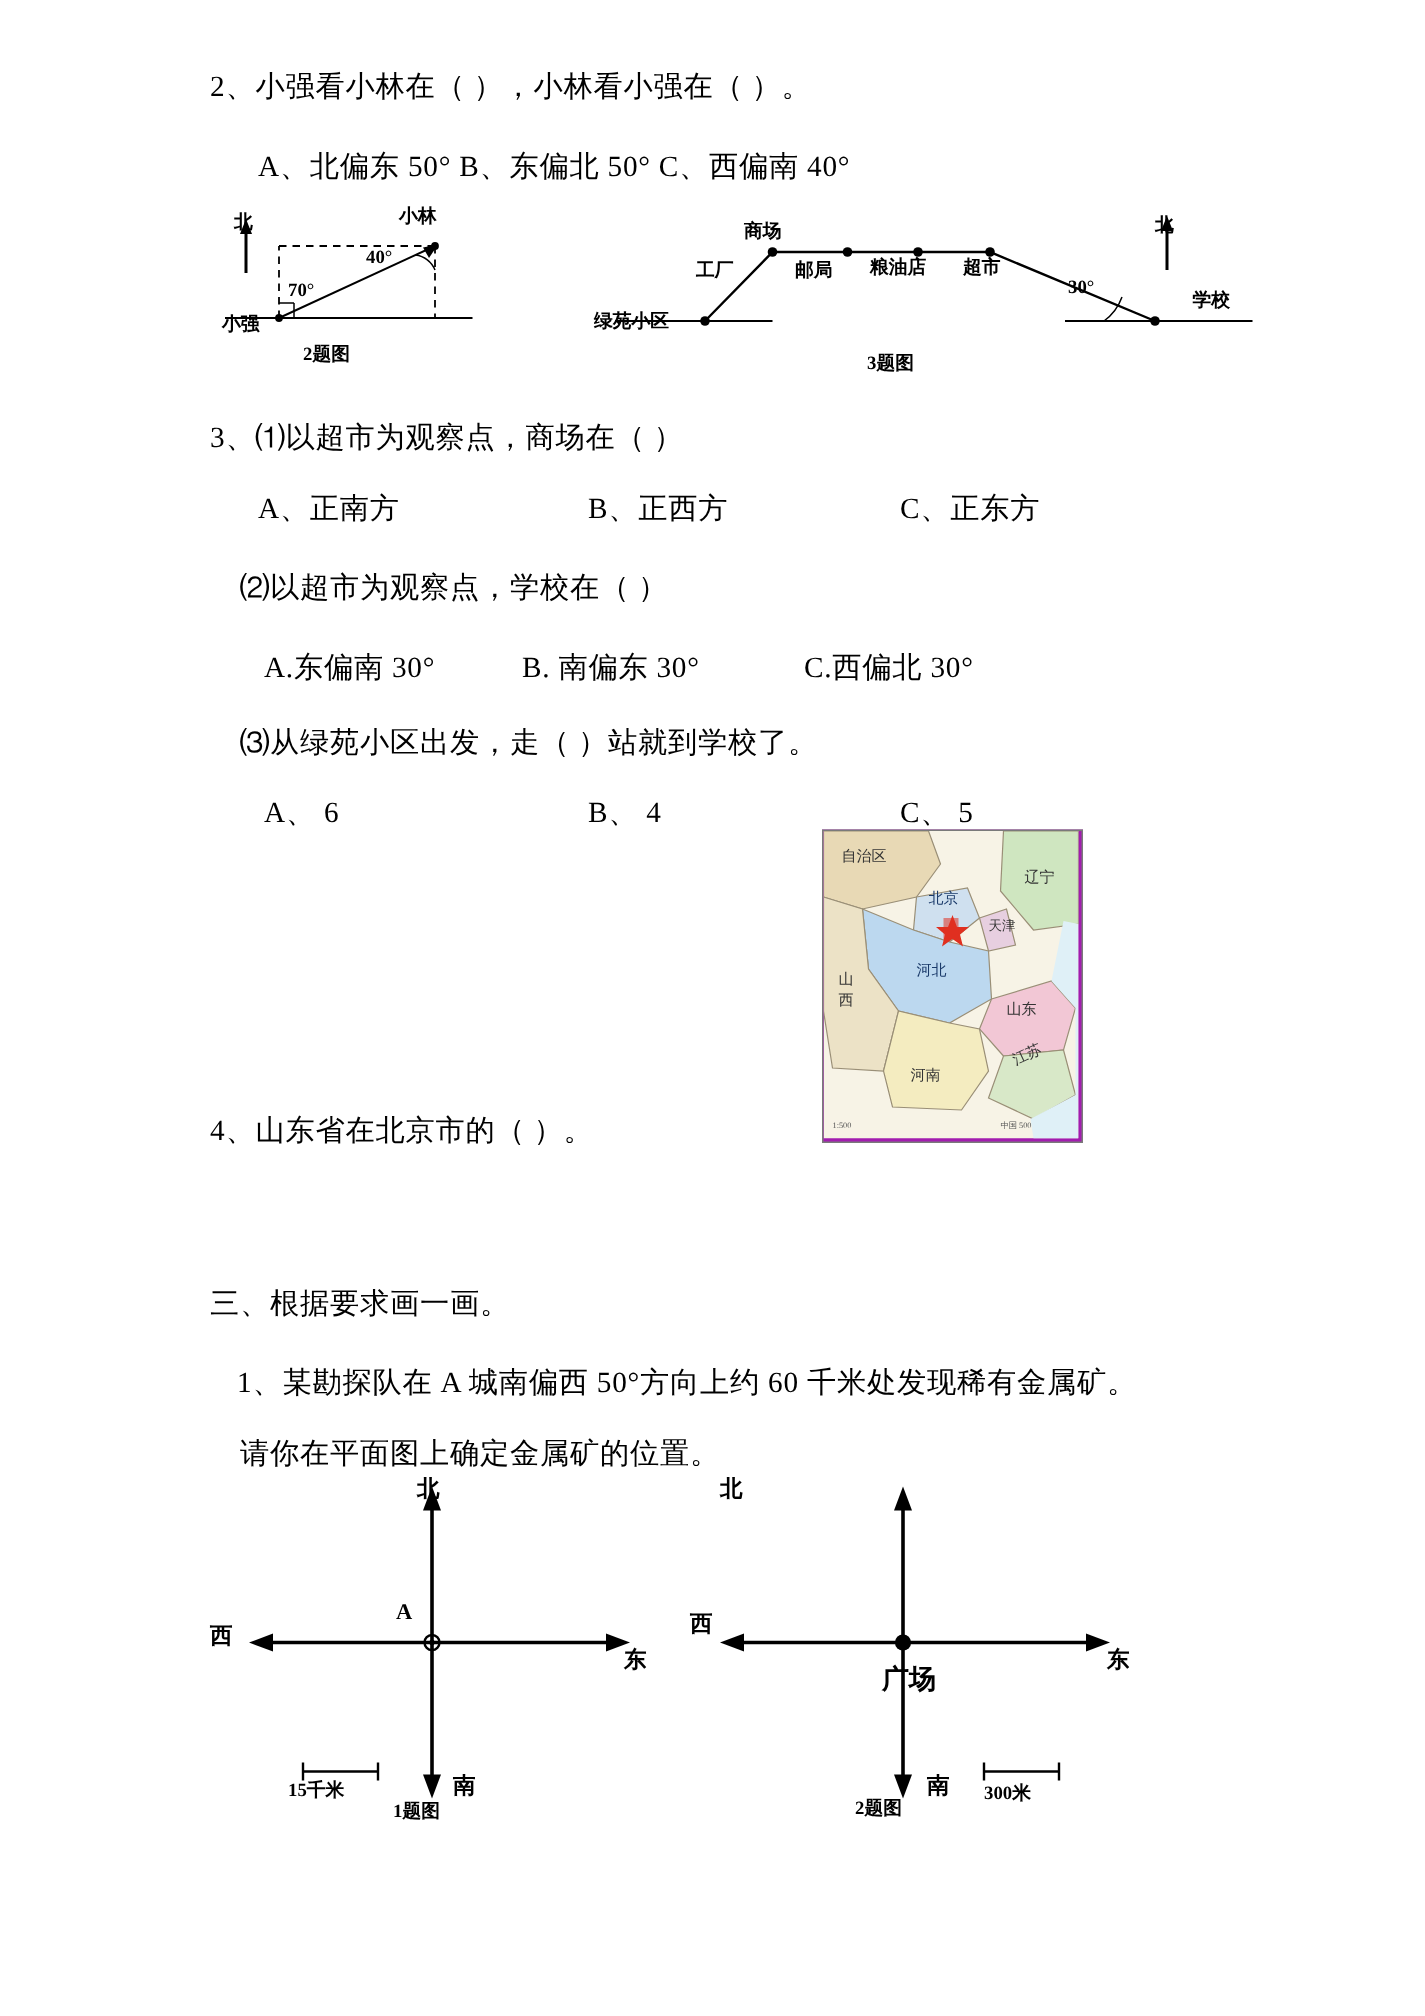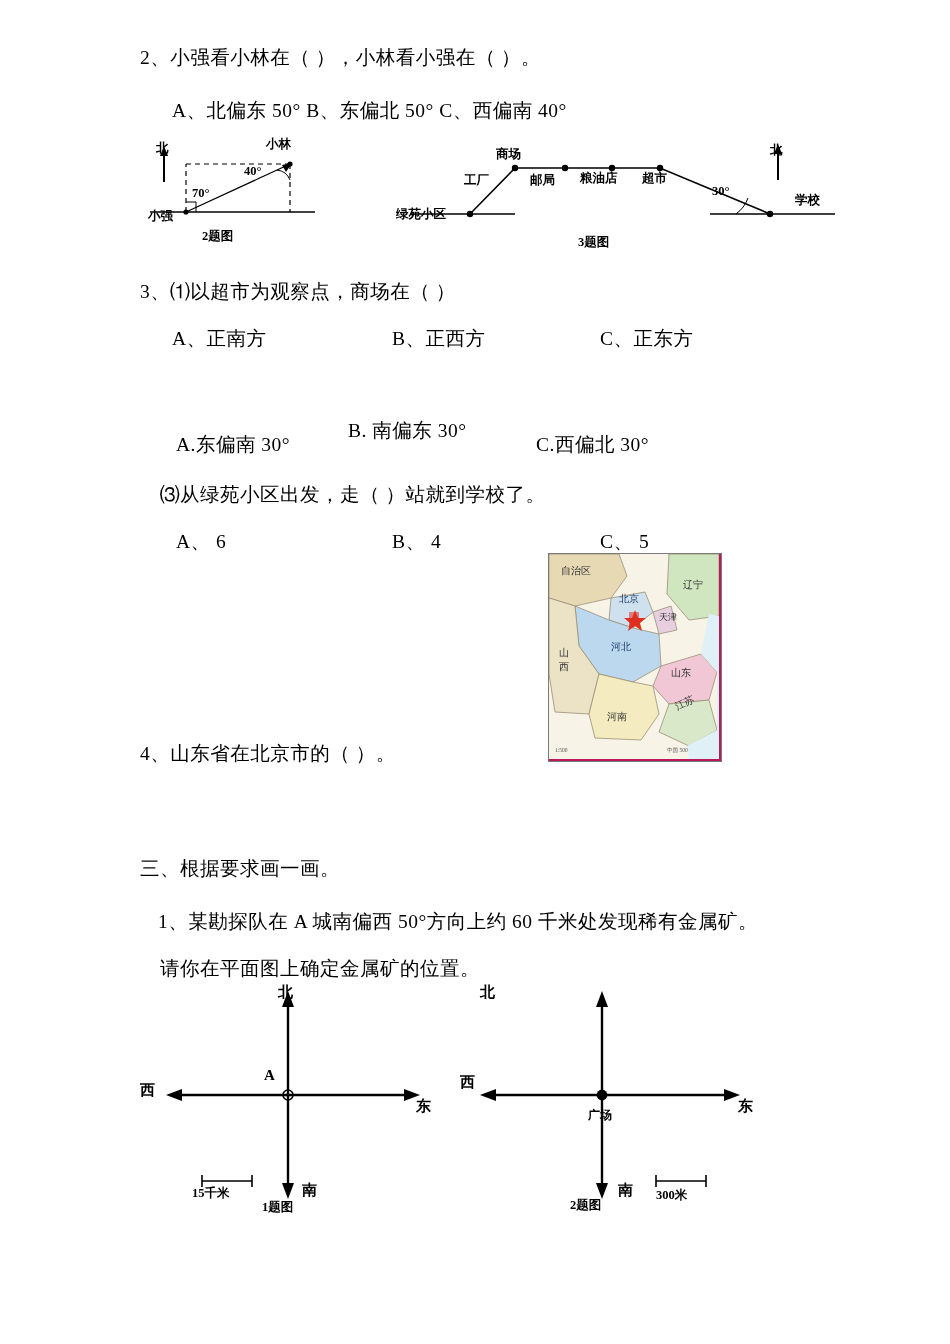--- a/index.html
+++ b/index.html
@@ -59,21 +59,21 @@
 
   
   .mapbox {
     position: absolute;
     left: 548px;
     top: 553px;
     width: 172px;
     height: 207px;
     border: 1px solid #7a7a7a;
     overflow: hidden;
-    background: #be185d;
+    background: #a21caf;
   }
 
   
   .fig-bottom {
     position: absolute;
   }
   .axis-label {
     position: absolute;
     font-size: 15px;
     font-weight: bold;
@@ -161,22 +161,23 @@
     <span class="fig-label" style="left:332px; top:44px;">30°</span>
     <span class="fig-label" style="left:390px; top:2px;">北</span>
     <span class="fig-cap" style="left:198px; top:94px;">3题图</span>
   </div>
 
   <div class="line indent-1" style="top:278px;">3、⑴以超市为观察点，商场在（        ）</div>
   <div class="line" style="left:172px; top:325px;">A、正南方</div>
   <div class="line" style="left:392px; top:325px;">B、正西方</div>
   <div class="line" style="left:600px; top:325px;">C、正东方</div>
 
+  <div class="line" style="left:160px; top:378px;">⑵以超市为观察点，学校在（        ）</div>
   <div class="line" style="left:176px; top:431px;">A.东偏南 30°</div>
-  <div class="line" style="left:348px; top:417px;text-align:center;">B. 南偏东 30°</div>
+  <div class="line" style="left:348px; top:431px;text-align:center;">B. 南偏东 30°</div>
   <div class="line" style="left:536px; top:431px;">C.西偏北 30°</div>
 
   <div class="line" style="left:160px; top:481px;">⑶从绿苑小区出发，走（      ）站就到学校了。</div>
   <div class="line" style="left:176px; top:528px;">A、  6</div>
   <div class="line" style="left:392px; top:528px;">B、  4</div>
   <div class="line" style="left:600px; top:528px;">C、  5</div>
 
   <div class="mapbox">
     <svg width="170" height="205" viewBox="0 0 170 205">
       <rect x="0" y="0" width="170" height="205" fill="#f7f3e6"></rect>
@@ -263,18 +264,18 @@
       <circle cx="142" cy="110" r="5.4" fill="#000"></circle>
 
       <line x1="196" y1="196" x2="246" y2="196" stroke="#000" stroke-width="1.6"></line>
       <line x1="196" y1="190" x2="196" y2="202" stroke="#000" stroke-width="1.6"></line>
       <line x1="246" y1="190" x2="246" y2="202" stroke="#000" stroke-width="1.6"></line>
     </svg>
     <span class="axis-label" style="left:20px; top:-2px;">北</span>
     <span class="axis-label" style="left:158px; top:196px;">南</span>
     <span class="axis-label" style="left:278px; top:112px;">东</span>
     <span class="axis-label" style="left:0px; top:88px;">西</span>
-    <span class="small-cap" style="left:128px; top:122px; font-size:12px;">广场</span>
+    <span class="small-cap" style="left:128px; top:122px; font-size:18px;">广场</span>
     <span class="scale-text" style="left:196px; top:202px;">300米</span>
     <span class="small-cap" style="left:110px; top:212px;">2题图</span>
   </div>
 
 </div>
 
 </body></html>

